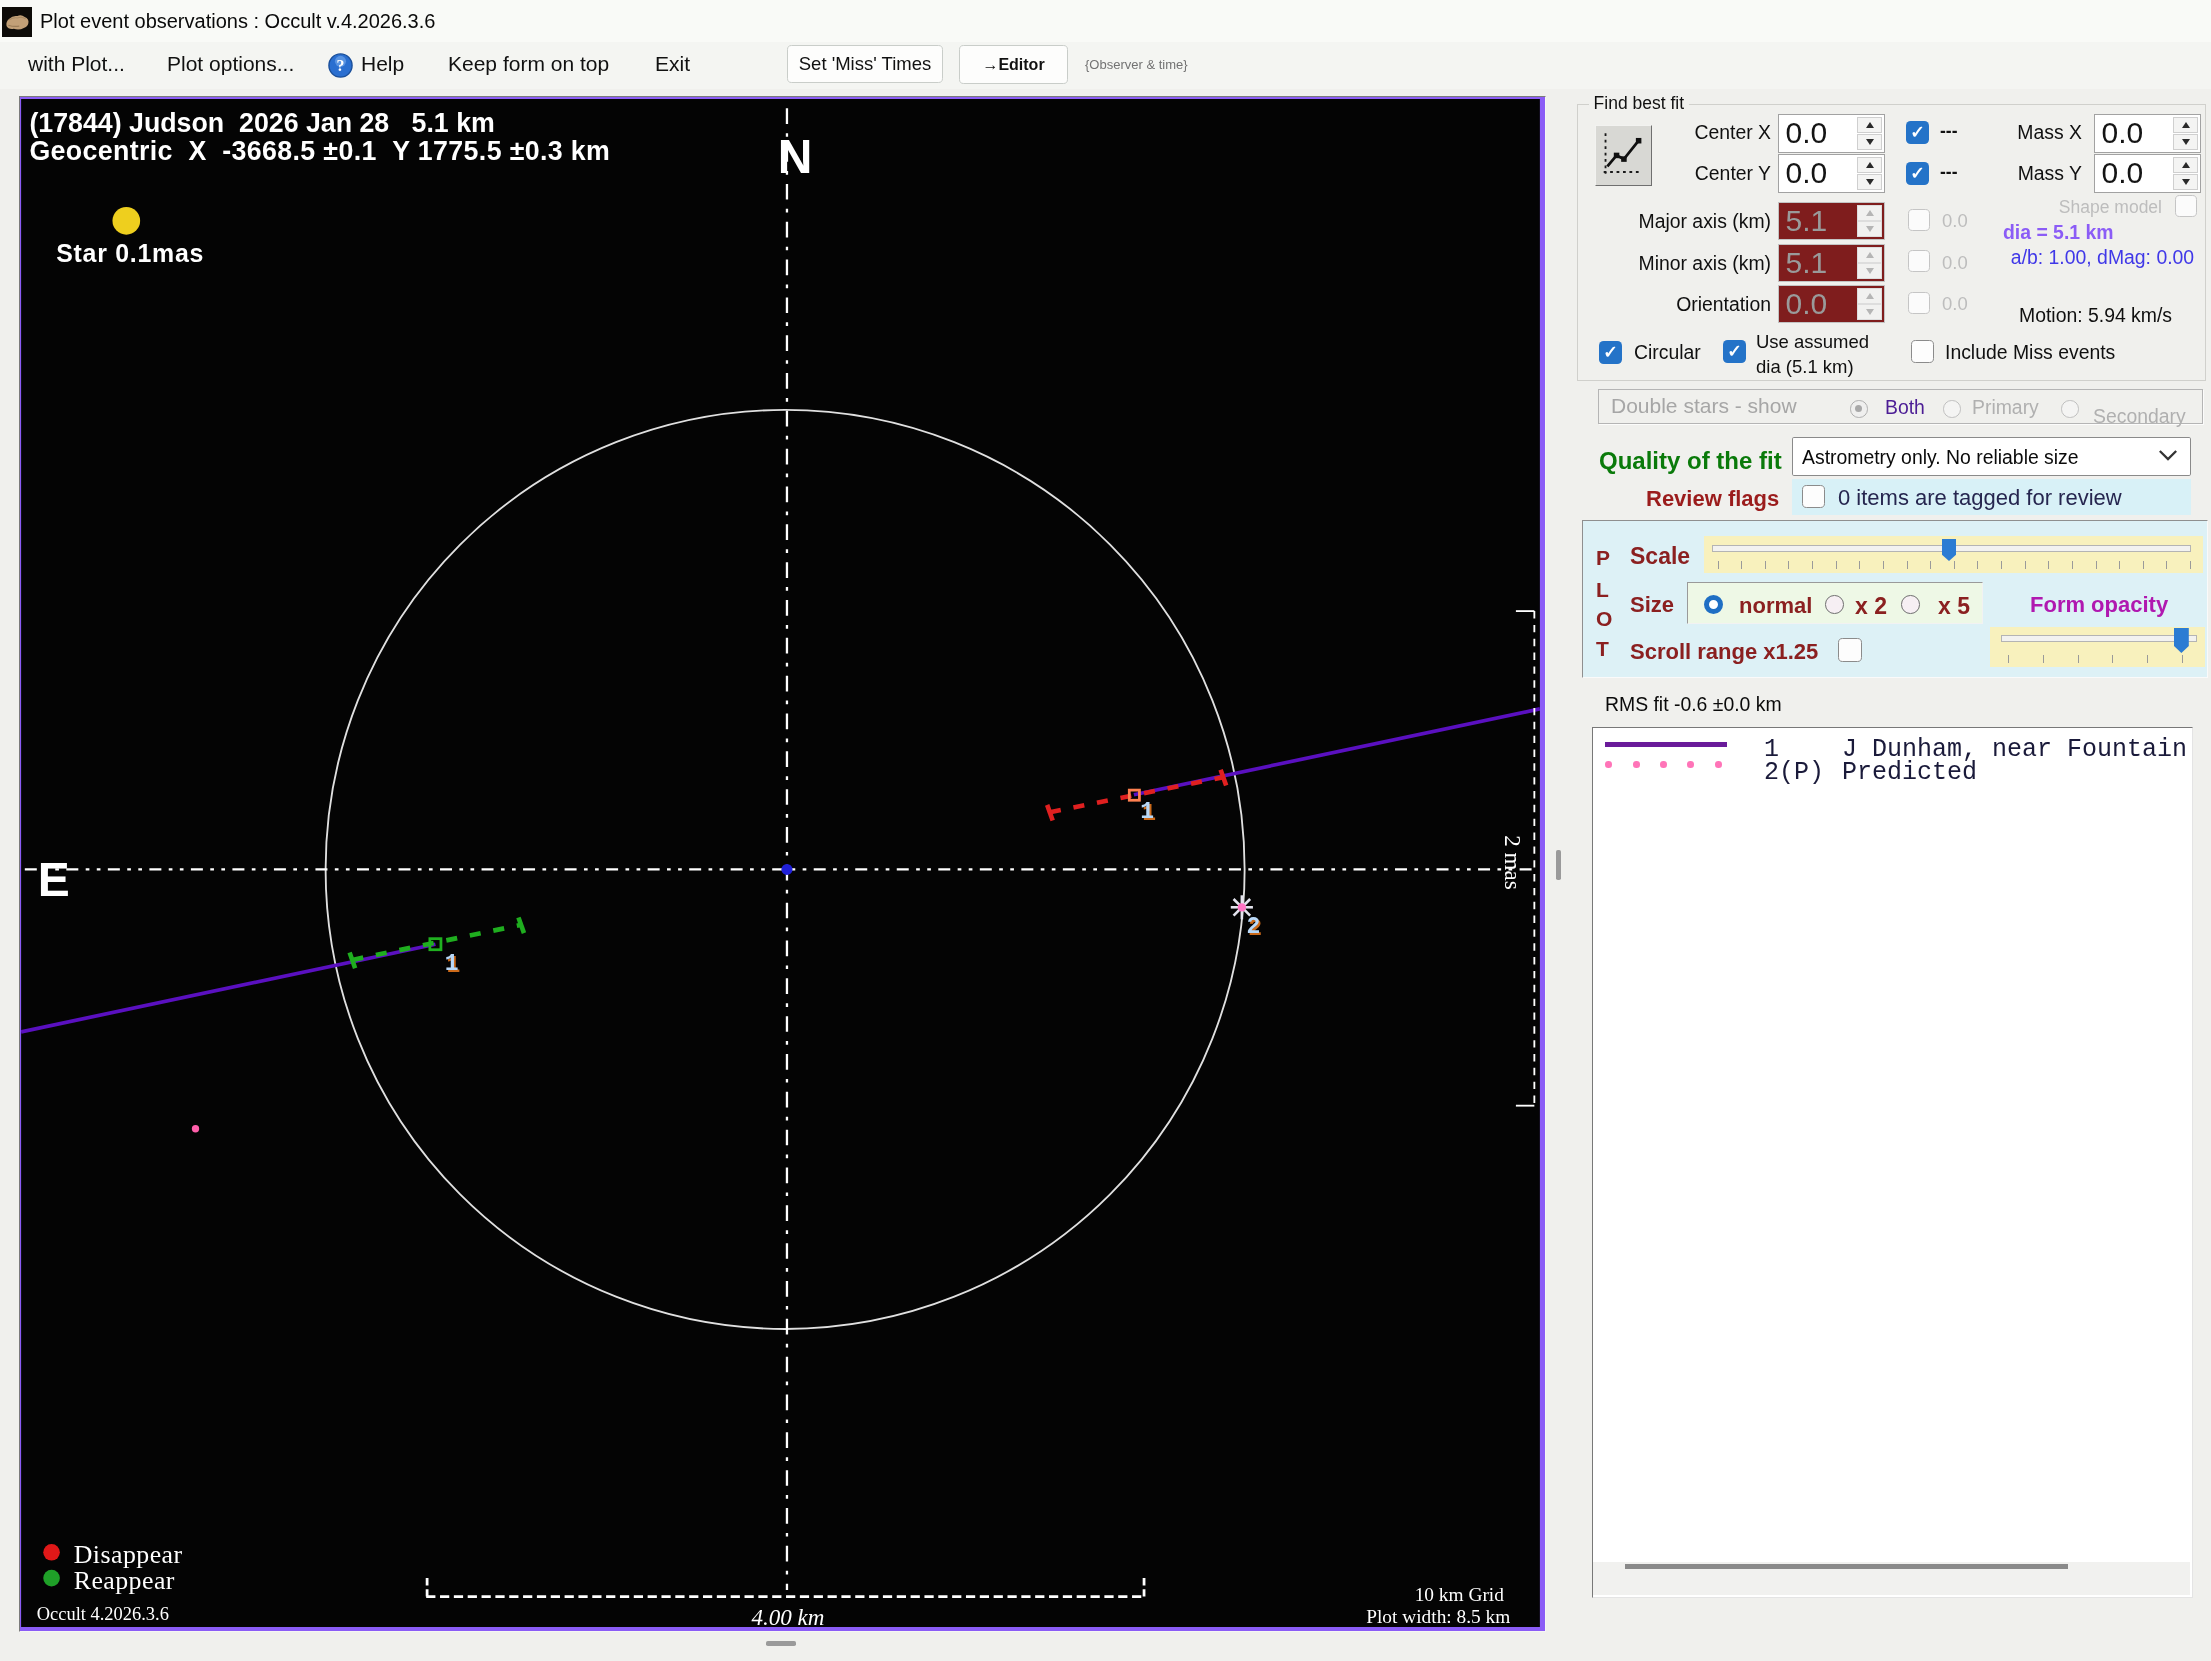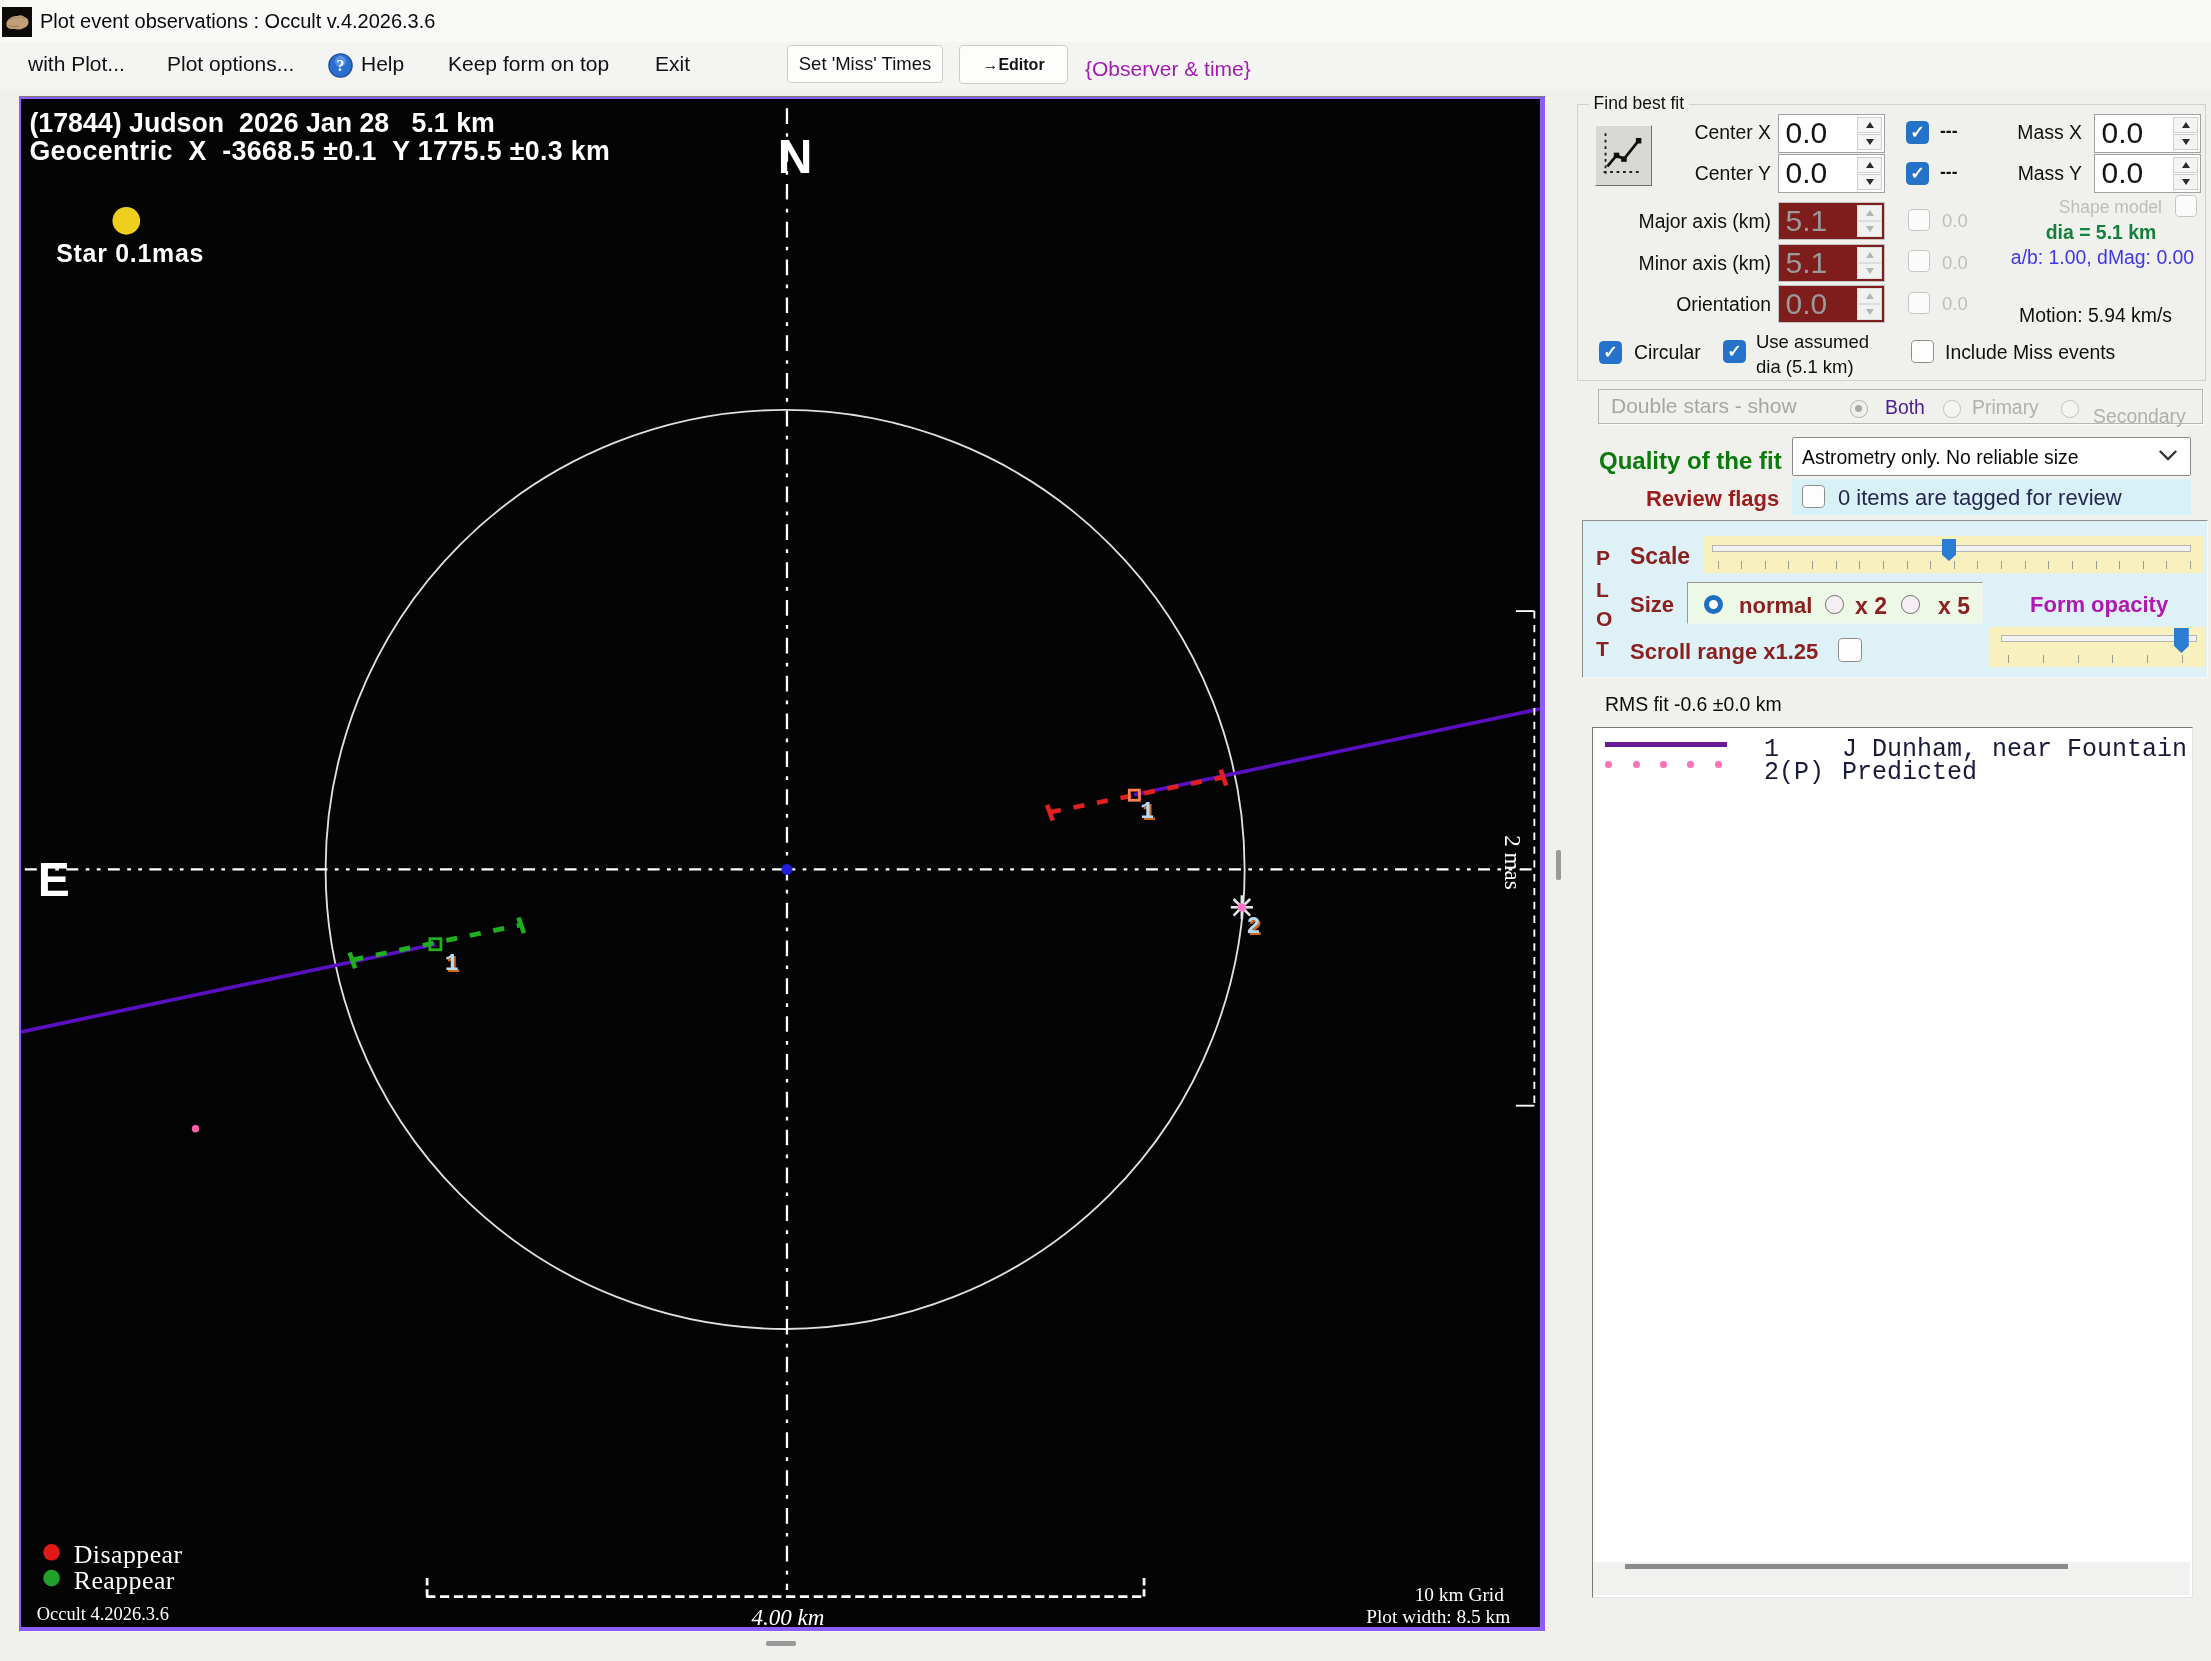--- a/index.html
+++ b/index.html
@@ -59,21 +59,21 @@
   <circle cx="13.5" cy="13.5" r="12.5" fill="#2a6fd0"></circle>
   <circle cx="13.5" cy="13.5" r="12.5" fill="none" stroke="#1a4f9a" stroke-width="1.5"></circle>
   <circle cx="13.5" cy="9" r="6" fill="#7fb3f0" opacity="0.55"></circle>
   <text x="13.5" y="19.5" font-size="17" font-weight="bold" fill="#fff" text-anchor="middle" font-family="Liberation Serif,serif">?</text>
 </svg>
 <div class="abs mi" style="left:361px">Help</div>
 <div class="abs mi" style="left:448px">Keep form on top</div>
 <div class="abs mi" style="left:655px">Exit</div>
 <div class="abs btn" style="left:787px;top:45px;width:154px;height:36px">Set 'Miss' Times</div>
 <div class="abs btn" style="left:959px;top:45px;width:107px;height:37px;font-weight:bold;font-size:16px">→Editor</div>
-<div class="abs" style="left:1085px;top:57px;font-size:21px;color:#a21caf">{Observer &amp; time}</div>
+<div class="abs" style="left:1085px;top:57px;font-size:13px;color:#737373">{Observer &amp; time}</div>
 
 <div class="abs" style="left:18.5px;top:96px;width:1527px;height:1536px;box-sizing:border-box;border:1.8px solid;border-color:#7b7b7b #f6f6f4 #f6f6f4 #7b7b7b;padding:1.8px;background:#8b5cf6">
 <svg width="1519" height="1528" viewBox="0 0 1646 1656" style="display:block">
   <rect x="0" y="0" width="1646" height="1656" fill="#040404"></rect>
 
   <circle cx="828" cy="835" r="498" fill="none" stroke="#e0e0e0" stroke-width="2"></circle>
 
   <line x1="830" y1="10" x2="830" y2="1616" stroke="#ffffff" stroke-width="2.5" stroke-dasharray="17 10 4 10"></line>
   <line x1="4" y1="835" x2="1640" y2="835" stroke="#ffffff" stroke-width="2.5" stroke-dasharray="13 8 4 8 4 8"></line>
   <circle cx="830" cy="835" r="6" fill="#2020d8"></circle>
@@ -198,21 +198,21 @@
 <div class="abs lbl rt" style="left:1586px;top:210px;width:185px">Major axis (km)</div>
 <div class="abs nb dis" style="left:1778px;top:202px;width:107px;height:38px">
     <span class="v">5.1</span>
     <span class="sp">
       <i class="u"></i>
       <i class="d"></i>
     </span>
   </div>
 <div class="abs cb offdis" style="left:1908px;top:209px;width:22px;height:22px"></div>
 <div class="abs" style="left:1942px;top:210px;font-size:18.5px;color:#bdbdbd">0.0</div>
-<div class="abs" style="left:2003px;top:221px;width:196px;text-align:center;font-size:19.4px;font-weight:bold;color:#15803d">dia = 5.1 km</div>
+<div class="abs" style="left:2003px;top:221px;width:196px;font-size:19.4px;font-weight:bold;color:#8b5cf6">dia = 5.1 km</div>
 
 <div class="abs lbl rt" style="left:1586px;top:252px;width:185px">Minor axis (km)</div>
 <div class="abs nb dis" style="left:1778px;top:244px;width:107px;height:38px">
     <span class="v">5.1</span>
     <span class="sp">
       <i class="u"></i>
       <i class="d"></i>
     </span>
   </div>
 <div class="abs cb offdis" style="left:1908px;top:250px;width:22px;height:22px"></div>

